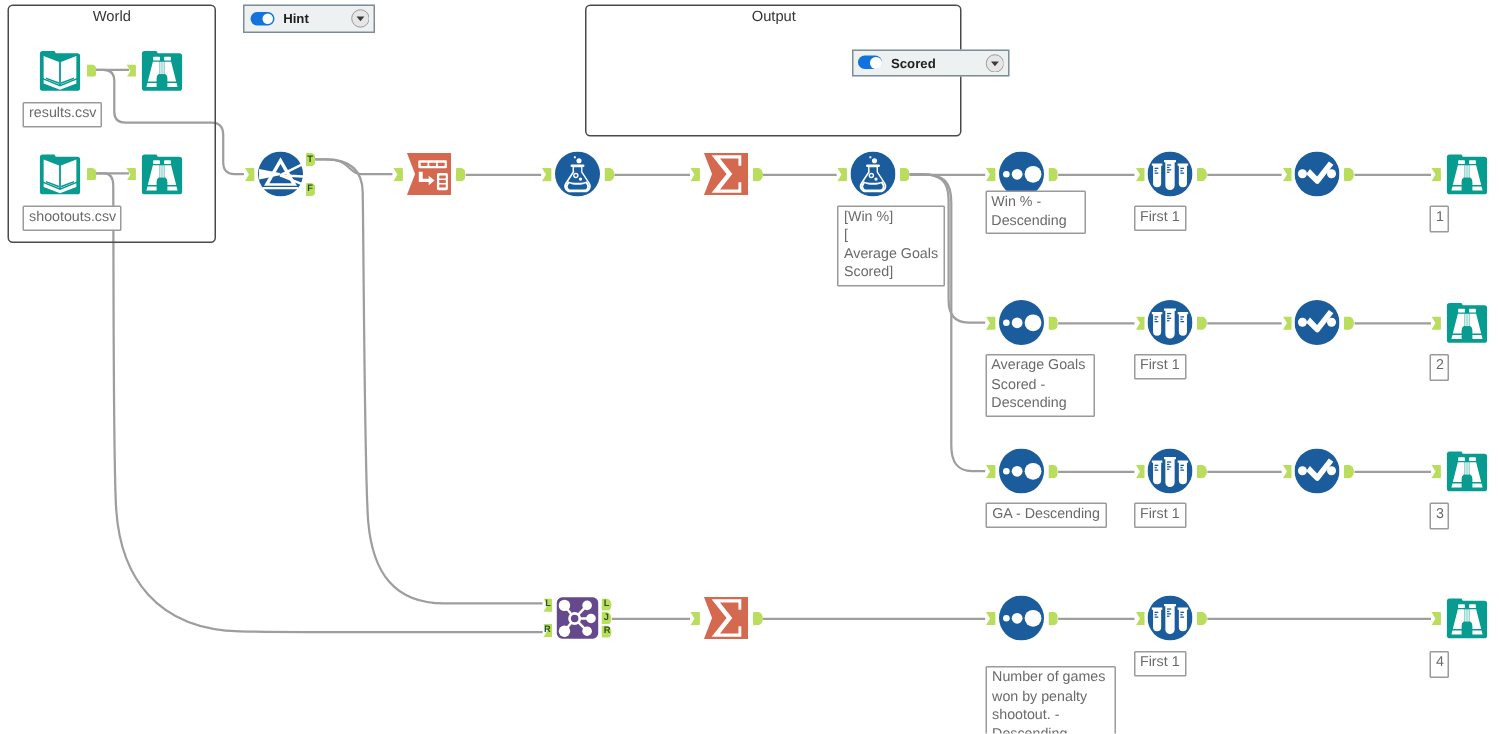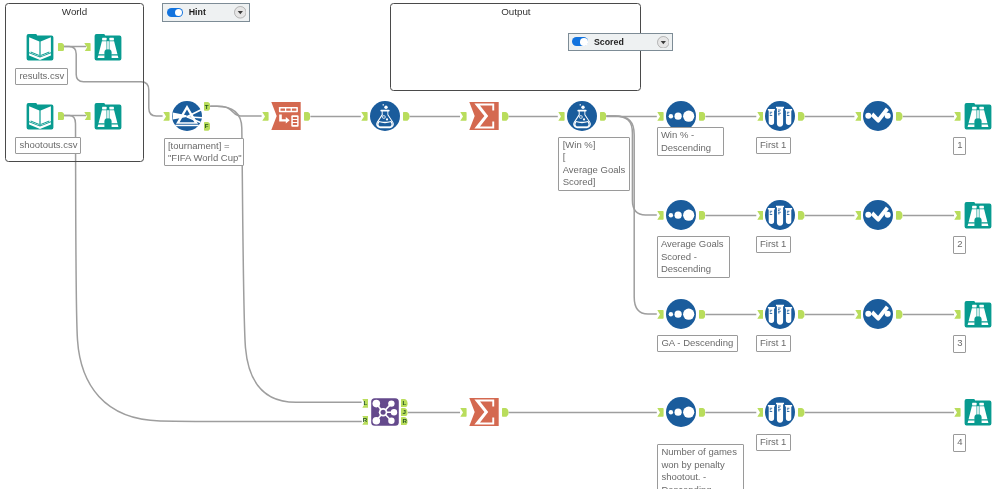--- a/index.html
+++ b/index.html
@@ -628,22 +628,20 @@
       <span class="alab">J</span>
     </div>
 <div class="anchor aout" style="left:401.40px;top:416.50px;width:6.6px;height:8.8px">
       <svg viewBox="0 0 66 88" width="6.6" height="8.8">
         <path d="M7 0h27c12 0 32 14 32 44s-20 44-32 44H7a7 7 0 0 1-7-7V7a7 7 0 0 1 7-7z" fill="#b9dd5c"></path>
       </svg>
       <span class="alab">R</span>
     </div>
 <div class="annot" style="left:15.0px;top:68.0px;width:53.4px;height:17.4px"><span>results.csv</span></div>
 <div class="annot" style="left:15.0px;top:137.0px;width:66.0px;height:17.4px"><span>shootouts.csv</span></div>
-<div class="annot" style="left:163.6px;top:137.5px;width:80.4px;height:28.6px"><span>[tournament] =
-"FIFA World Cup"</span></div>
 <div class="annot" style="left:558.3px;top:136.7px;width:71.4px;height:54.8px"><span>[Win %]
 [
 Average Goals
 Scored]</span></div>
 <div class="annot" style="left:656.5px;top:127px;width:67.0px;height:28.6px"><span>Win % -
 Descending</span></div>
 <div class="annot" style="left:656.5px;top:236.0px;width:73.0px;height:41.8px"><span>Average Goals
 Scored -
 Descending</span></div>
 <div class="annot" style="left:657.1px;top:335.0px;width:81.0px;height:17.4px"><span>GA - Descending</span></div>

